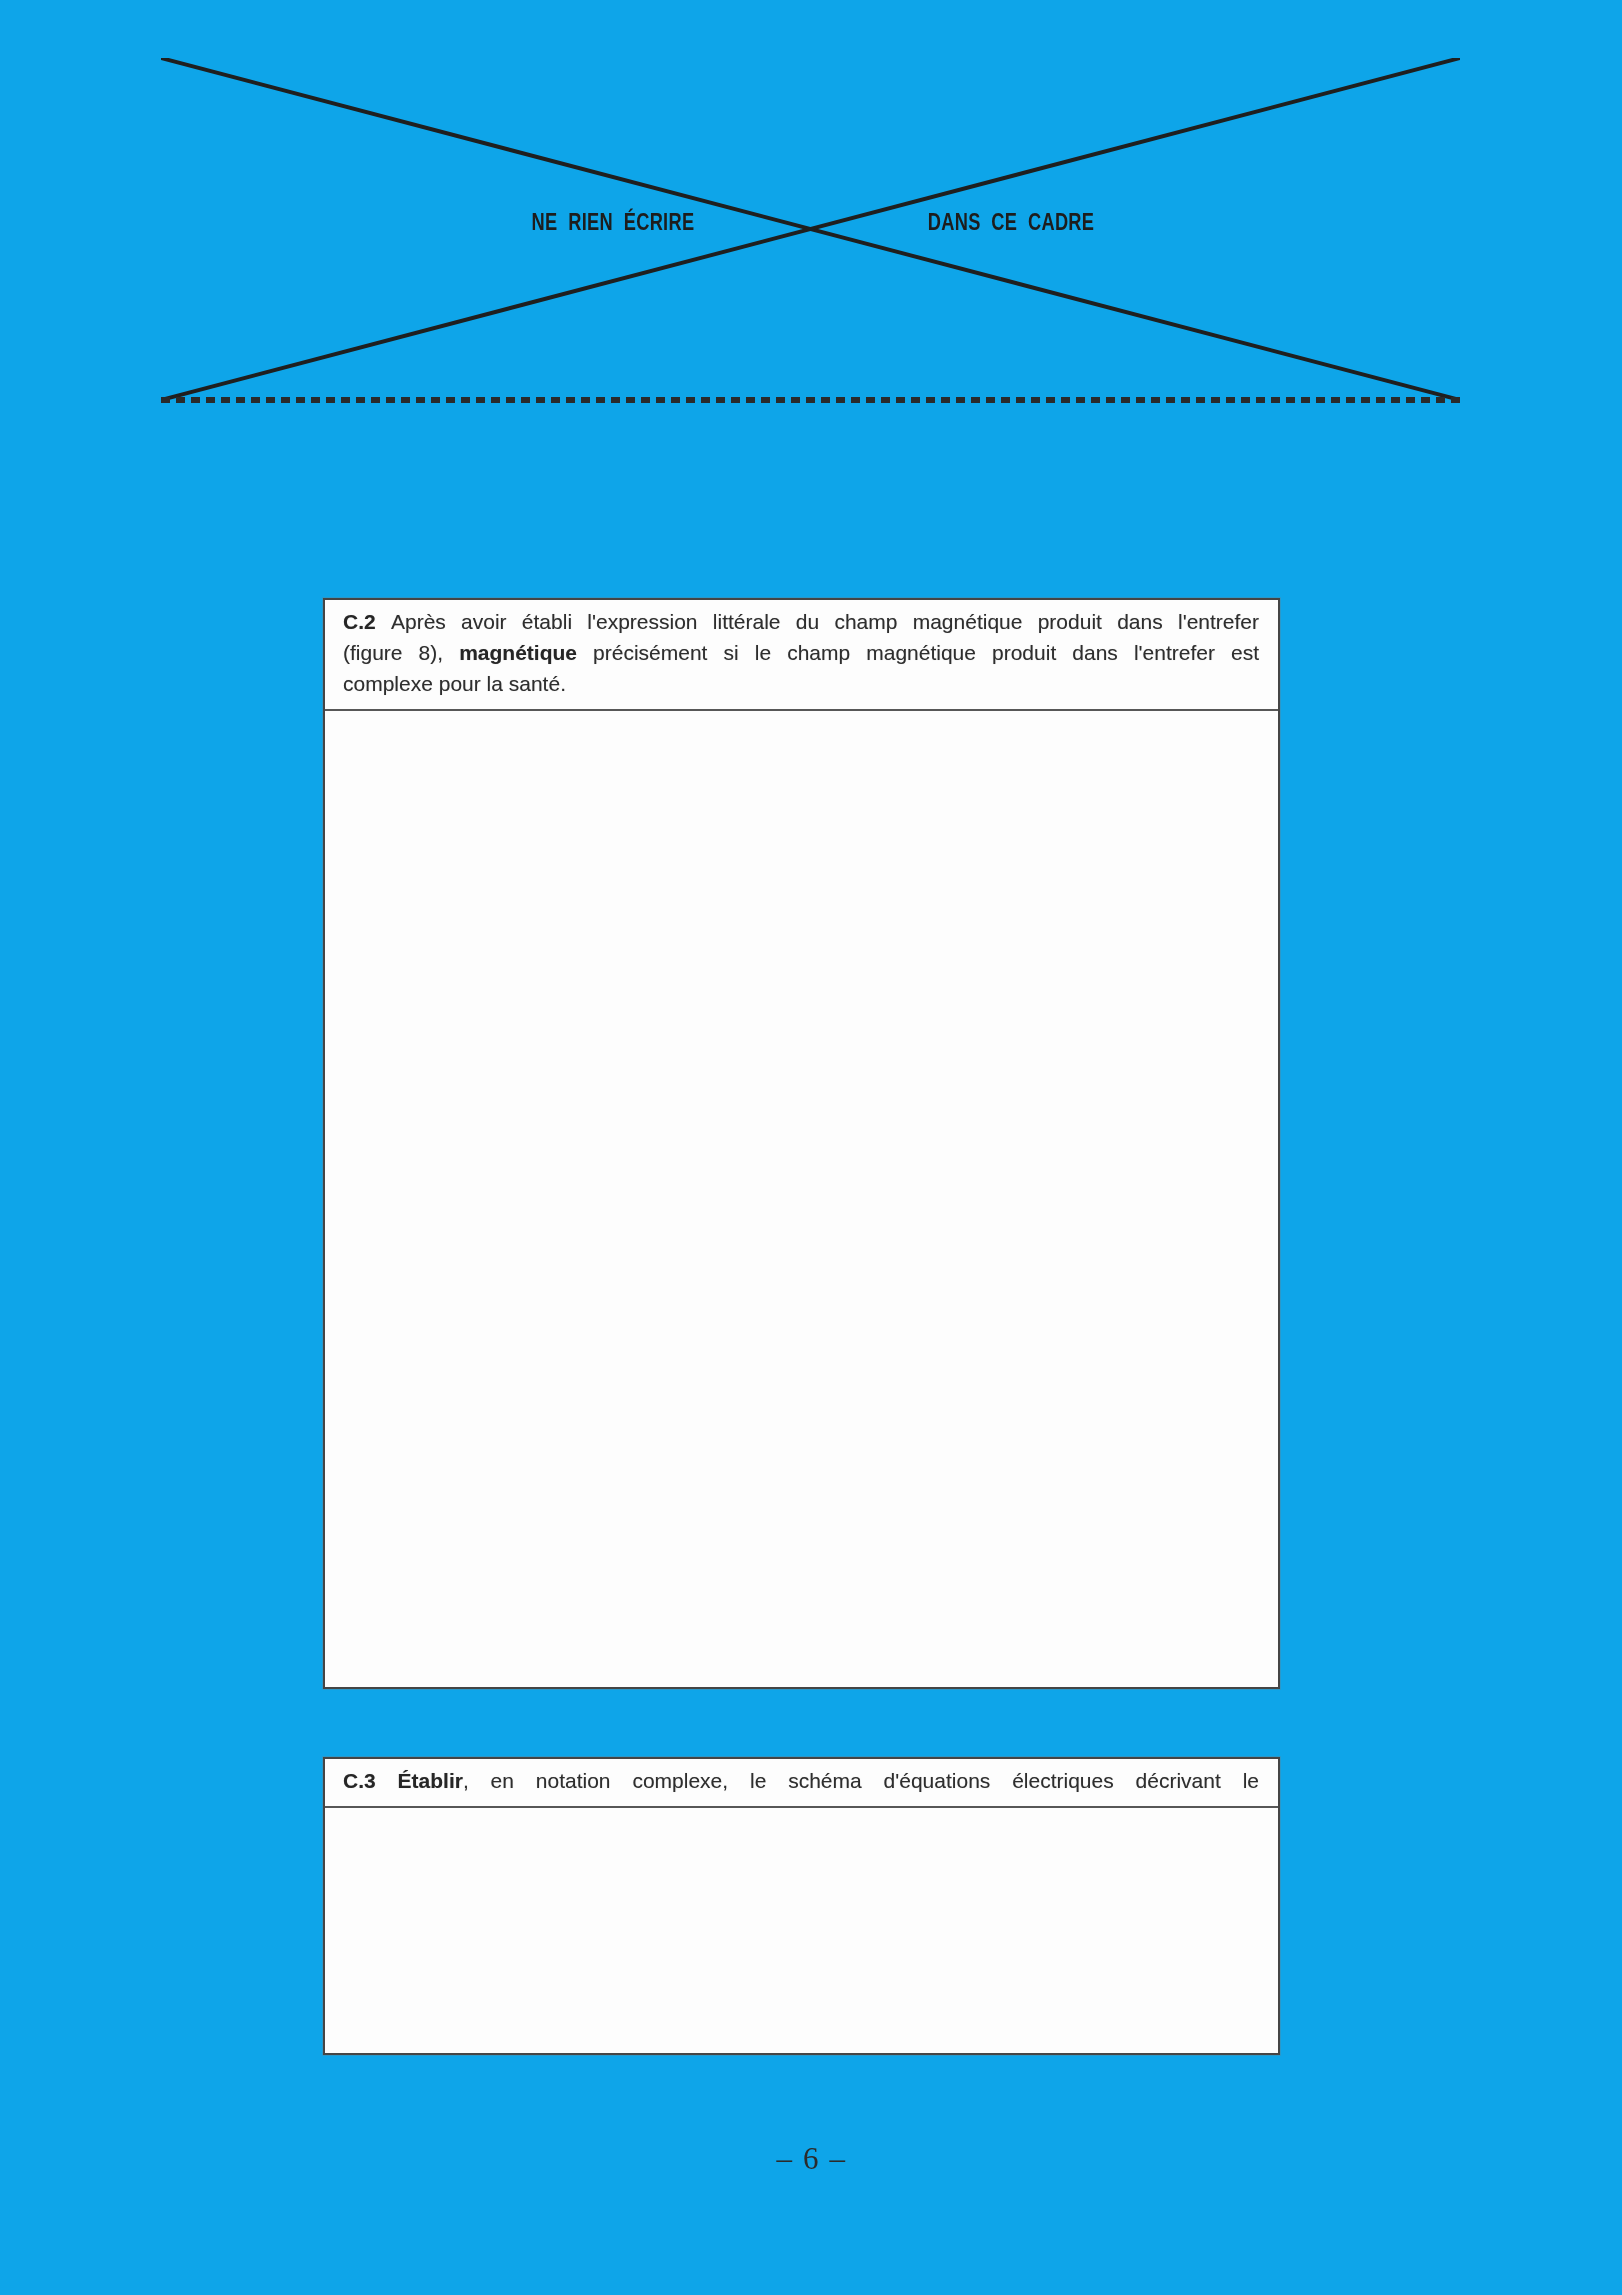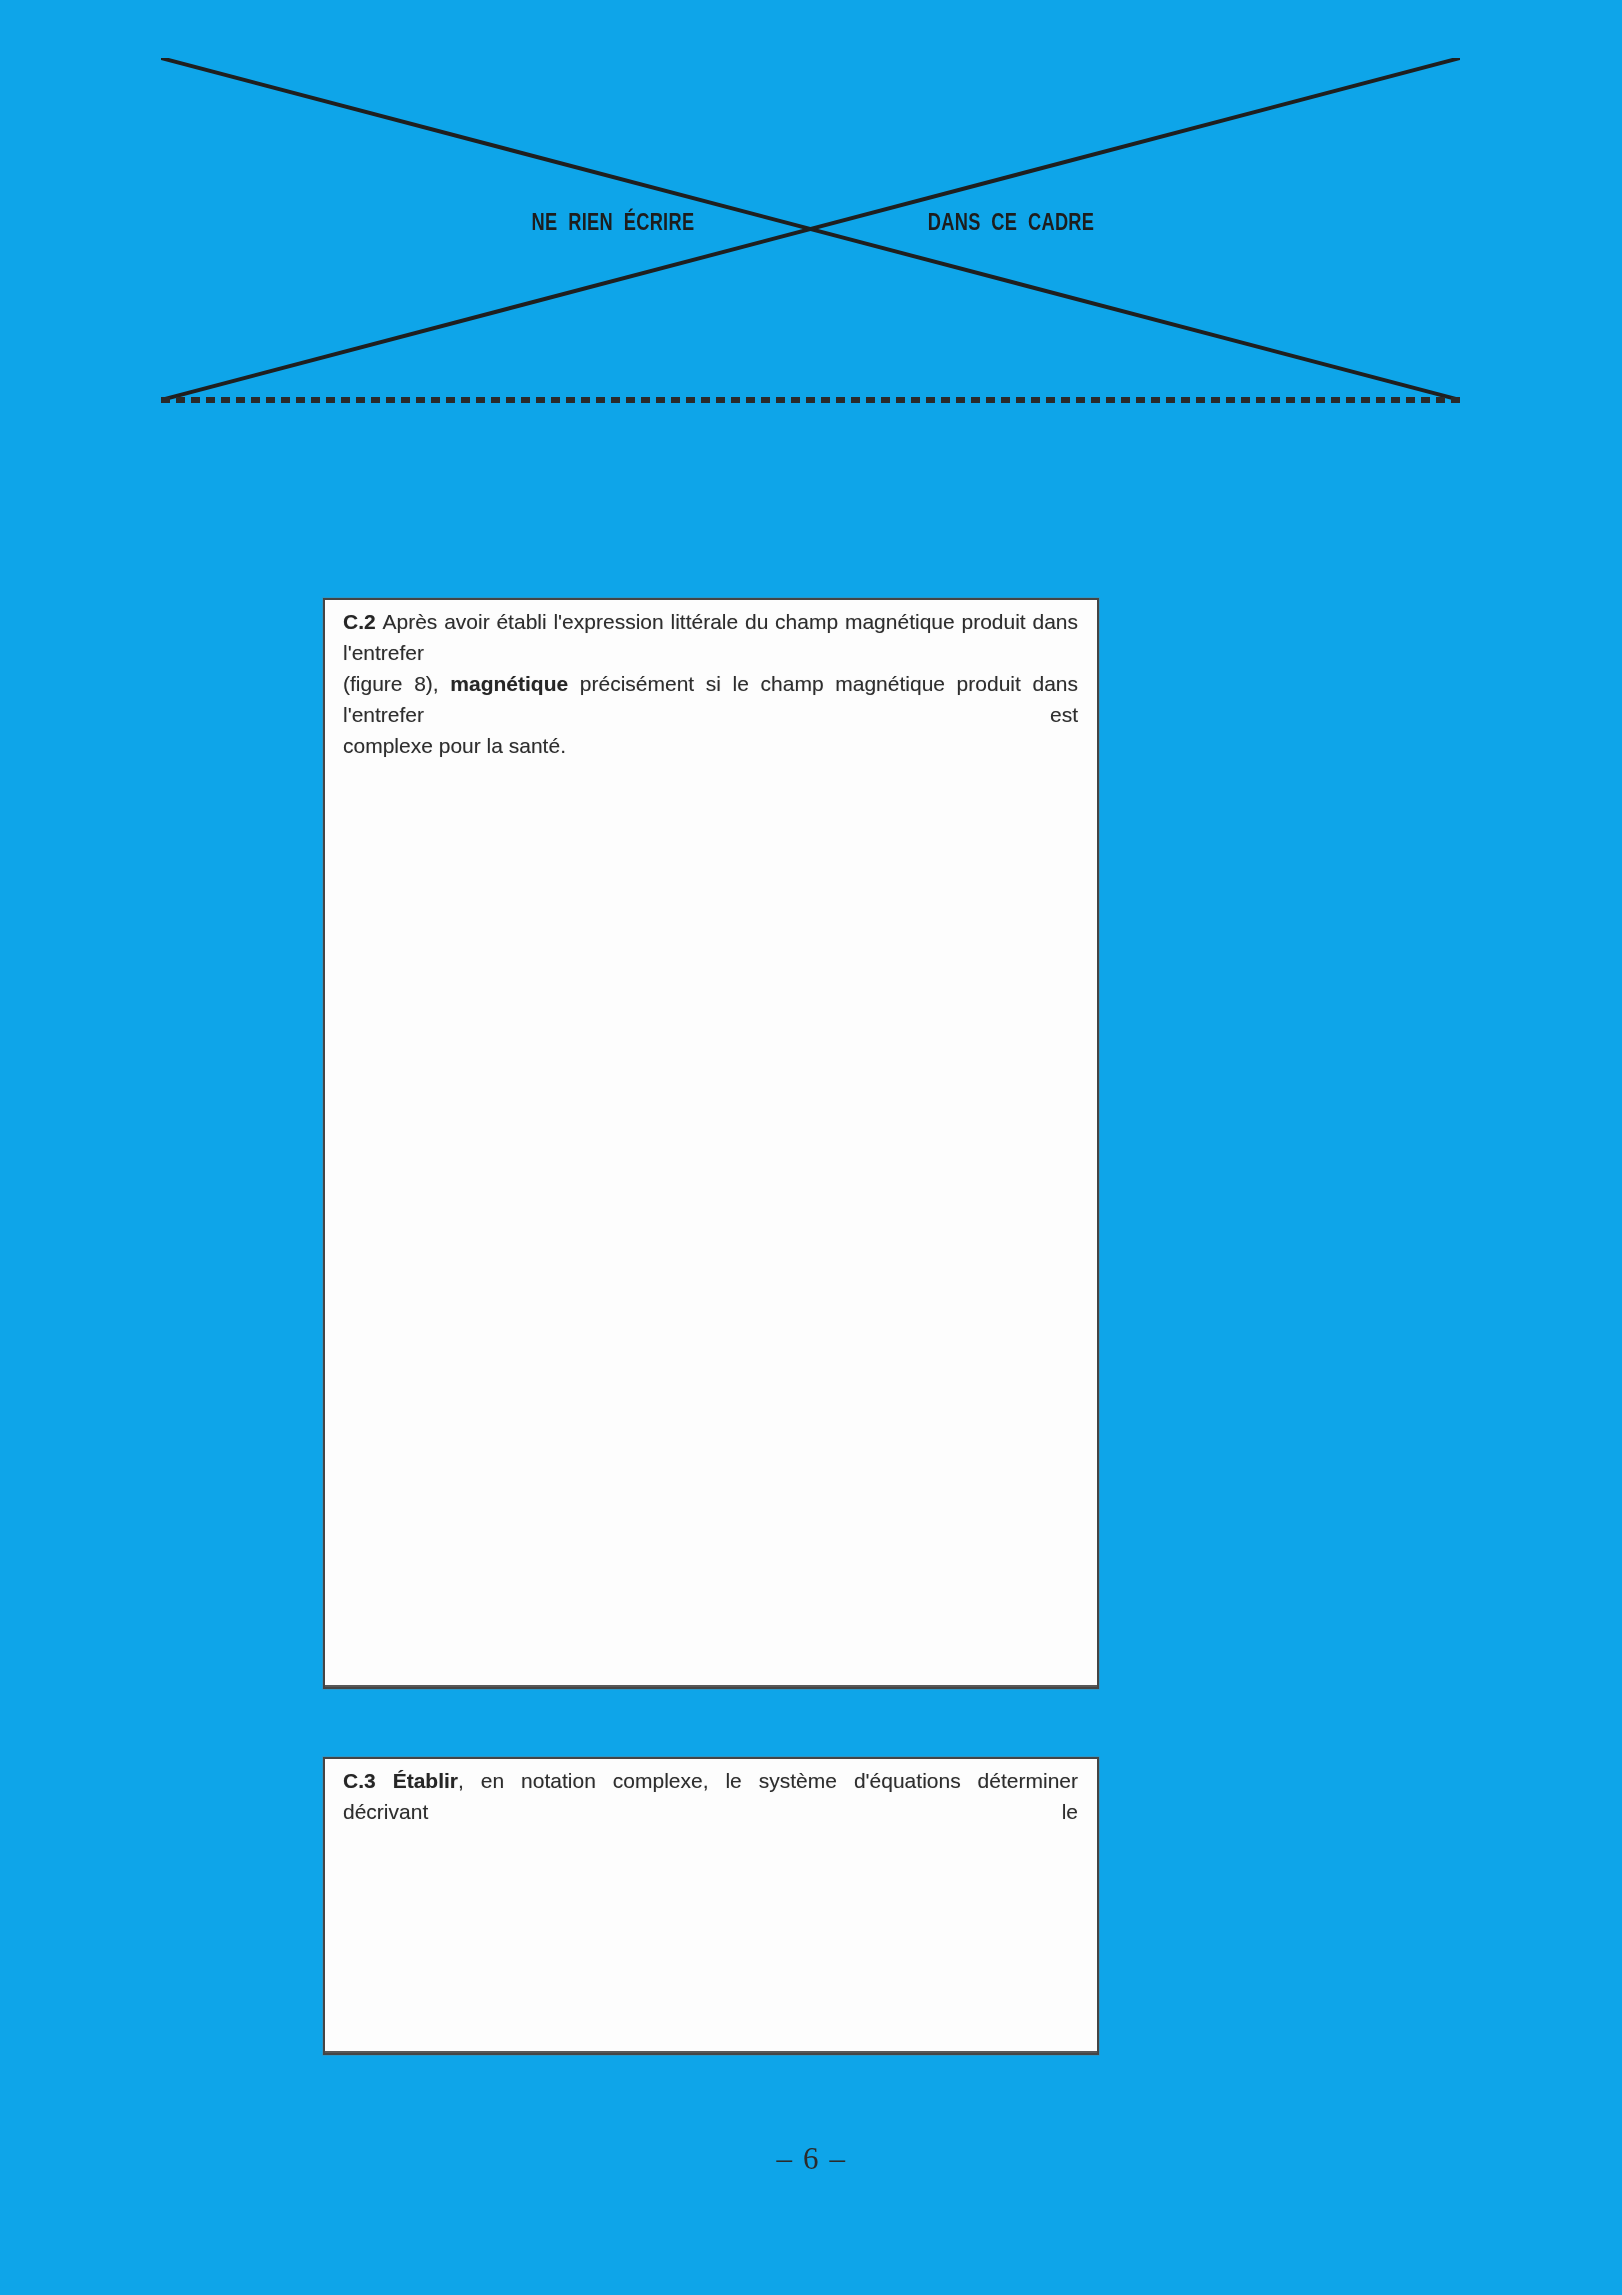--- a/index.html
+++ b/index.html
@@ -49,26 +49,26 @@
     height: 5.5px;
     background: repeating-linear-gradient(90deg,
       #2a2a2a 0px, #2a2a2a 8.6px,
       transparent 8.6px, transparent 15px);
   }
 
   
   .question-box {
     position: absolute;
     left: 323px;
-    width: 776px;
+    width: 957px;
     border: 2.4px solid #454545;
     box-shadow: 0 0 0 0.8px rgba(120,120,120,0.35);
     background: #fdfdfd;
     display: flex;
-    flex-direction: row;
+    flex-direction: column;
   }
   .question-box.c2 { top: 598px;  height: 1091px; }
   .question-box.c3 { top: 1757px; height: 298px;  }
 
   .question-header {
     border-bottom: 2.4px solid #575757;
     padding: 6.3px 19px 9.4px 18px;
     font-size: 21px;
     line-height: 31px;
     color: #2e2e2e;
@@ -115,21 +115,21 @@
     <header class="question-header">
       <div class="qline just"><b>C.2 </b><span>Après avoir établi l'expression littérale du champ magnétique produit dans l'entrefer</span></div>
       <div class="qline just"><span>(figure 8), </span><b>magnétique</b><span> précisément si le champ magnétique produit dans l'entrefer est</span></div>
       <div class="qline"><span>complexe pour la santé.</span></div>
     </header>
     <div class="answer-area"></div>
   </section>
 
   <section class="question-box c3">
     <header class="question-header">
-      <div class="qline just"><b>C.3 </b><b>Établir</b><span>, en notation complexe, le système d'équations déterminer décrivant le</span></div>
+      <div class="qline just"><b>C.3 </b><b>Établir</b><span>, en notation complexe, le schéma d'équations électriques décrivant le</span></div>
     </header>
     <div class="answer-area"></div>
   </section>
 
   <footer class="page-number">– 6 –</footer>
 
 </div>
 
 
 </body></html>

